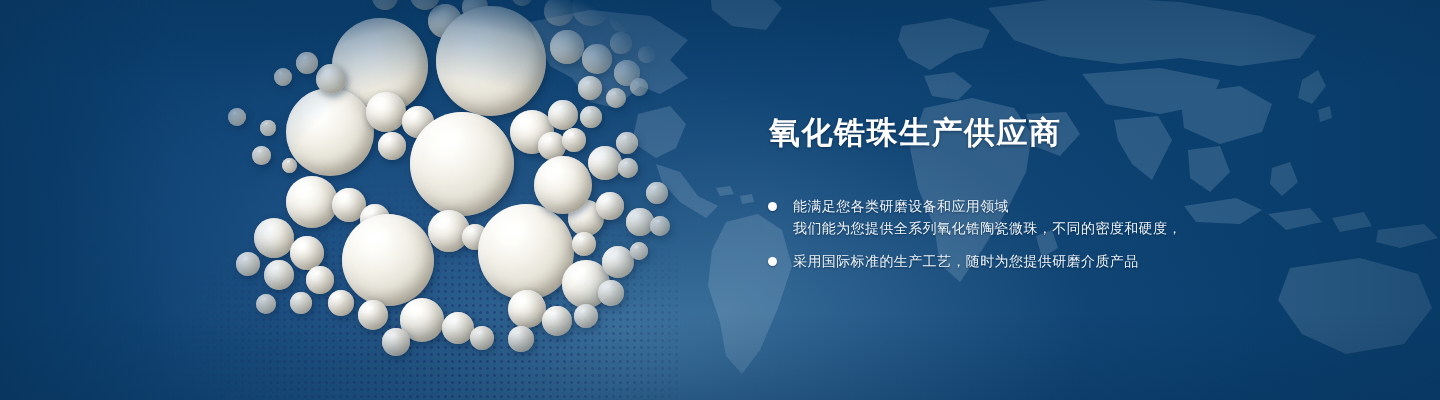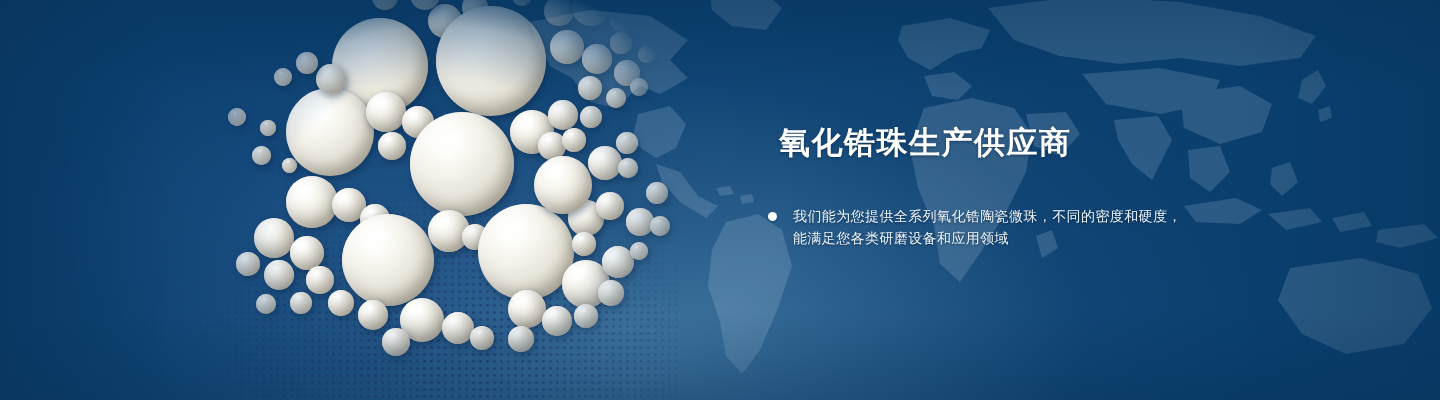--- a/index.html
+++ b/index.html
@@ -128,21 +128,21 @@
   }
 
   
   .copy {
     position: absolute;
     left: 763px;
     top: 108px;
     width: 560px;
   }
   .headline {
-    margin: 16px;
+    margin: 6px;
     color: #ffffff;
     font-size: 31px;
     font-weight: bold;
     letter-spacing: 1.5px;
     line-height: 1.2;
     text-shadow: 0 1px 3px rgba(4,28,55,0.55);
     white-space: nowrap;
   }
   .bullets {
     list-style: none;
@@ -332,19 +332,23 @@
   </div>
 
   <div class="bg-vignette"></div>
 
   <div class="copy">
     <h1 class="headline">氧化锆珠生产供应商</h1>
 
     <ul class="bullets">
       <li class="bullet">
         <span class="bullet-dot"></span>
+        <span class="bullet-line">能满足您各类研磨设备和应用领域</span>
         <span class="bullet-line">我们能为您提供全系列氧化锆陶瓷微珠，不同的密度和硬度，</span>
-        <span class="bullet-line">能满足您各类研磨设备和应用领域</span>
+      </li>
+      <li class="bullet">
+        <span class="bullet-dot"></span>
+        <span class="bullet-line">采用国际标准的生产工艺，随时为您提供研磨介质产品</span>
       </li>
     </ul>
   </div>
 
 </div>
 
 </body></html>

